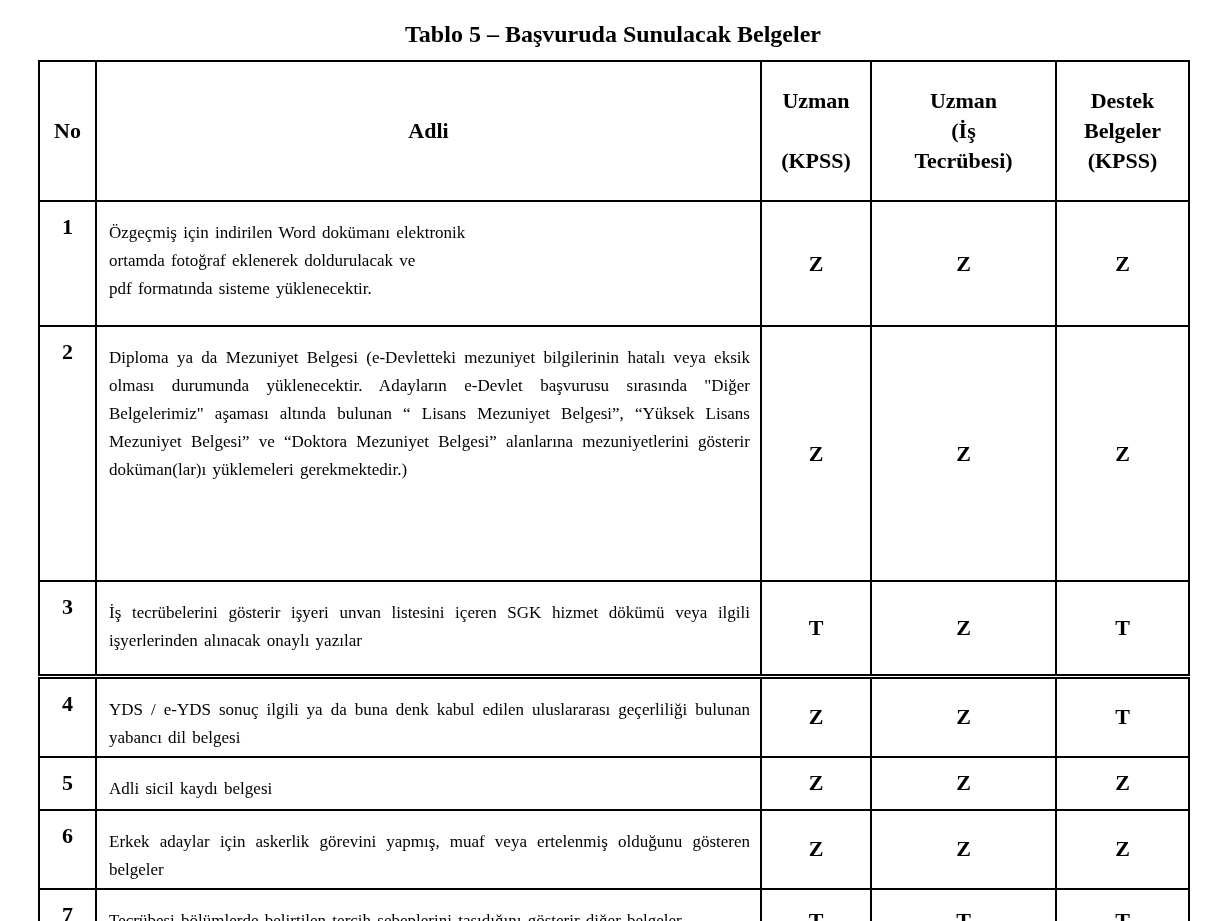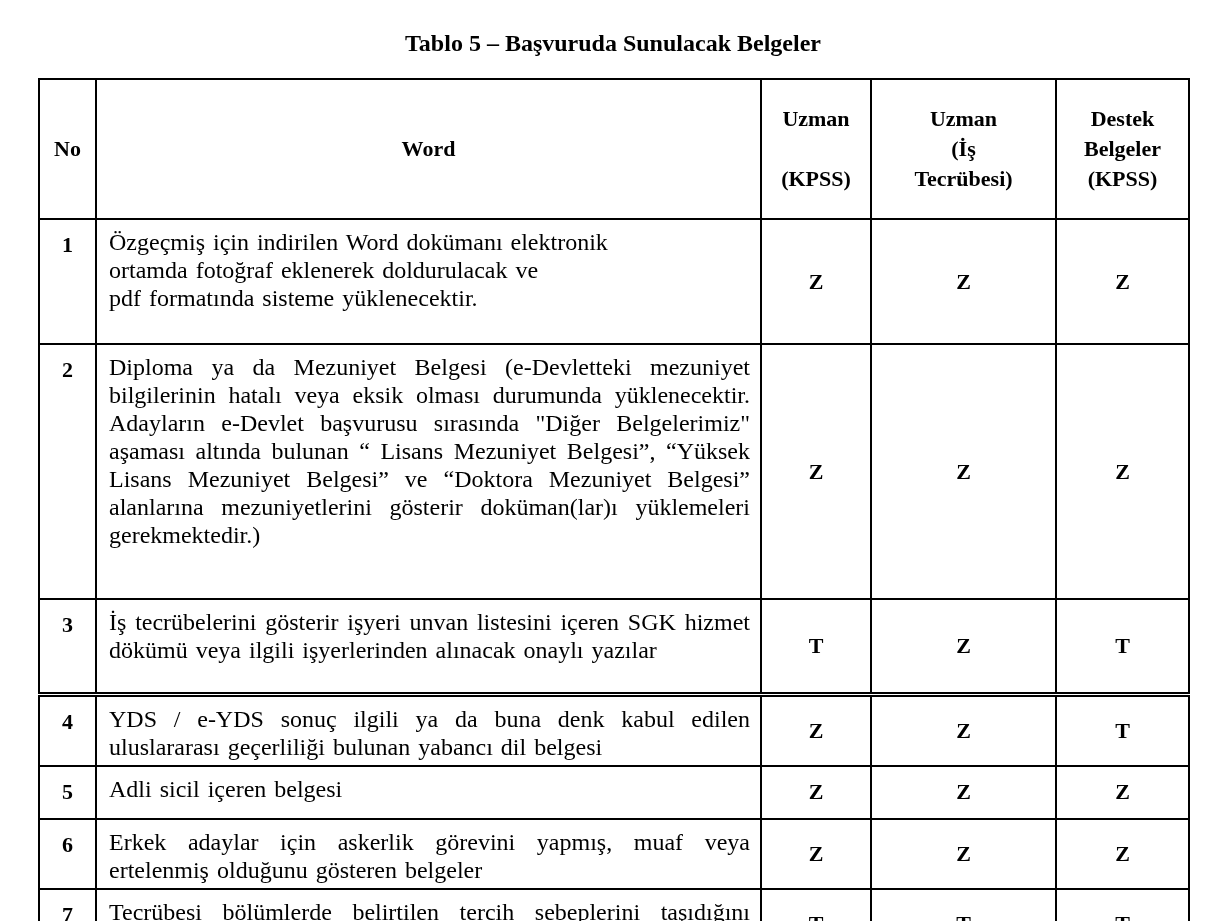--- a/index.html
+++ b/index.html
@@ -8,21 +8,21 @@
     height: 921px;
     overflow: hidden;
     background: #ffffff;
     color: #000000;
     font-family: "Liberation Serif", "DejaVu Serif", serif;
   }
   .title {
     text-align: center;
     font-weight: bold;
     font-size: 24px;
-    margin: 17px;
+    margin: 8px;
     padding: 13px 0 4px 0;
     border-radius: 11px;
   }
   table.doc {
     border-collapse: collapse;
     table-layout: fixed;
     margin-left: 38px;
     width: 1150px;
   }
   .doc th, .doc td {
@@ -44,27 +44,27 @@
     line-height: 1.35;
   }
   td.no {
     font-size: 22px;
     font-weight: bold;
     text-align: center;
     vertical-align: top;
     padding-top: 12px;
   }
   td.belge {
-    font-size: 24px;
+    font-size: 17px;
     line-height: 28px;
     text-align: justify;
     white-space: pre-line;
     vertical-align: top;
     word-spacing: 2px;
-    padding: 8px 10px 4px 12px;
+    padding: 17px 10px 4px 12px;
   }
   td.val {
     font-size: 22px;
     font-weight: bold;
     text-align: center;
     vertical-align: middle;
   }
   tr.r1 { height: 125px; }
   tr.r2 { height: 255px; }
   tr.r3 { height: 95px; }
@@ -85,21 +85,21 @@
     <colgroup>
       <col class="c-no">
       <col class="c-belge">
       <col class="c-u1">
       <col class="c-u2">
       <col class="c-u3">
     </colgroup>
     <thead>
       <tr>
         <th>No</th>
-        <th>Word</th>
+        <th>Adli</th>
         <th>Uzman
 
 (KPSS)</th>
         <th>Uzman
 (İş
 Tecrübesi)</th>
         <th>Destek
 Belgeler
 (KPSS)</th>
       </tr>
@@ -130,21 +130,21 @@
       </tr>
       <tr class="r4">
         <td class="no">4</td>
         <td class="belge">YDS / e-YDS sonuç ilgili ya da buna denk kabul edilen uluslararası geçerliliği bulunan yabancı dil belgesi</td>
         <td class="val">Z</td>
         <td class="val">Z</td>
         <td class="val">T</td>
       </tr>
       <tr class="r5">
         <td class="no">5</td>
-        <td class="belge">Adli sicil içeren belgesi</td>
+        <td class="belge">Adli sicil kaydı belgesi</td>
         <td class="val">Z</td>
         <td class="val">Z</td>
         <td class="val">Z</td>
       </tr>
       <tr class="r6">
         <td class="no">6</td>
         <td class="belge">Erkek adaylar için askerlik görevini yapmış, muaf veya ertelenmiş olduğunu gösteren belgeler</td>
         <td class="val">Z</td>
         <td class="val">Z</td>
         <td class="val">Z</td>

